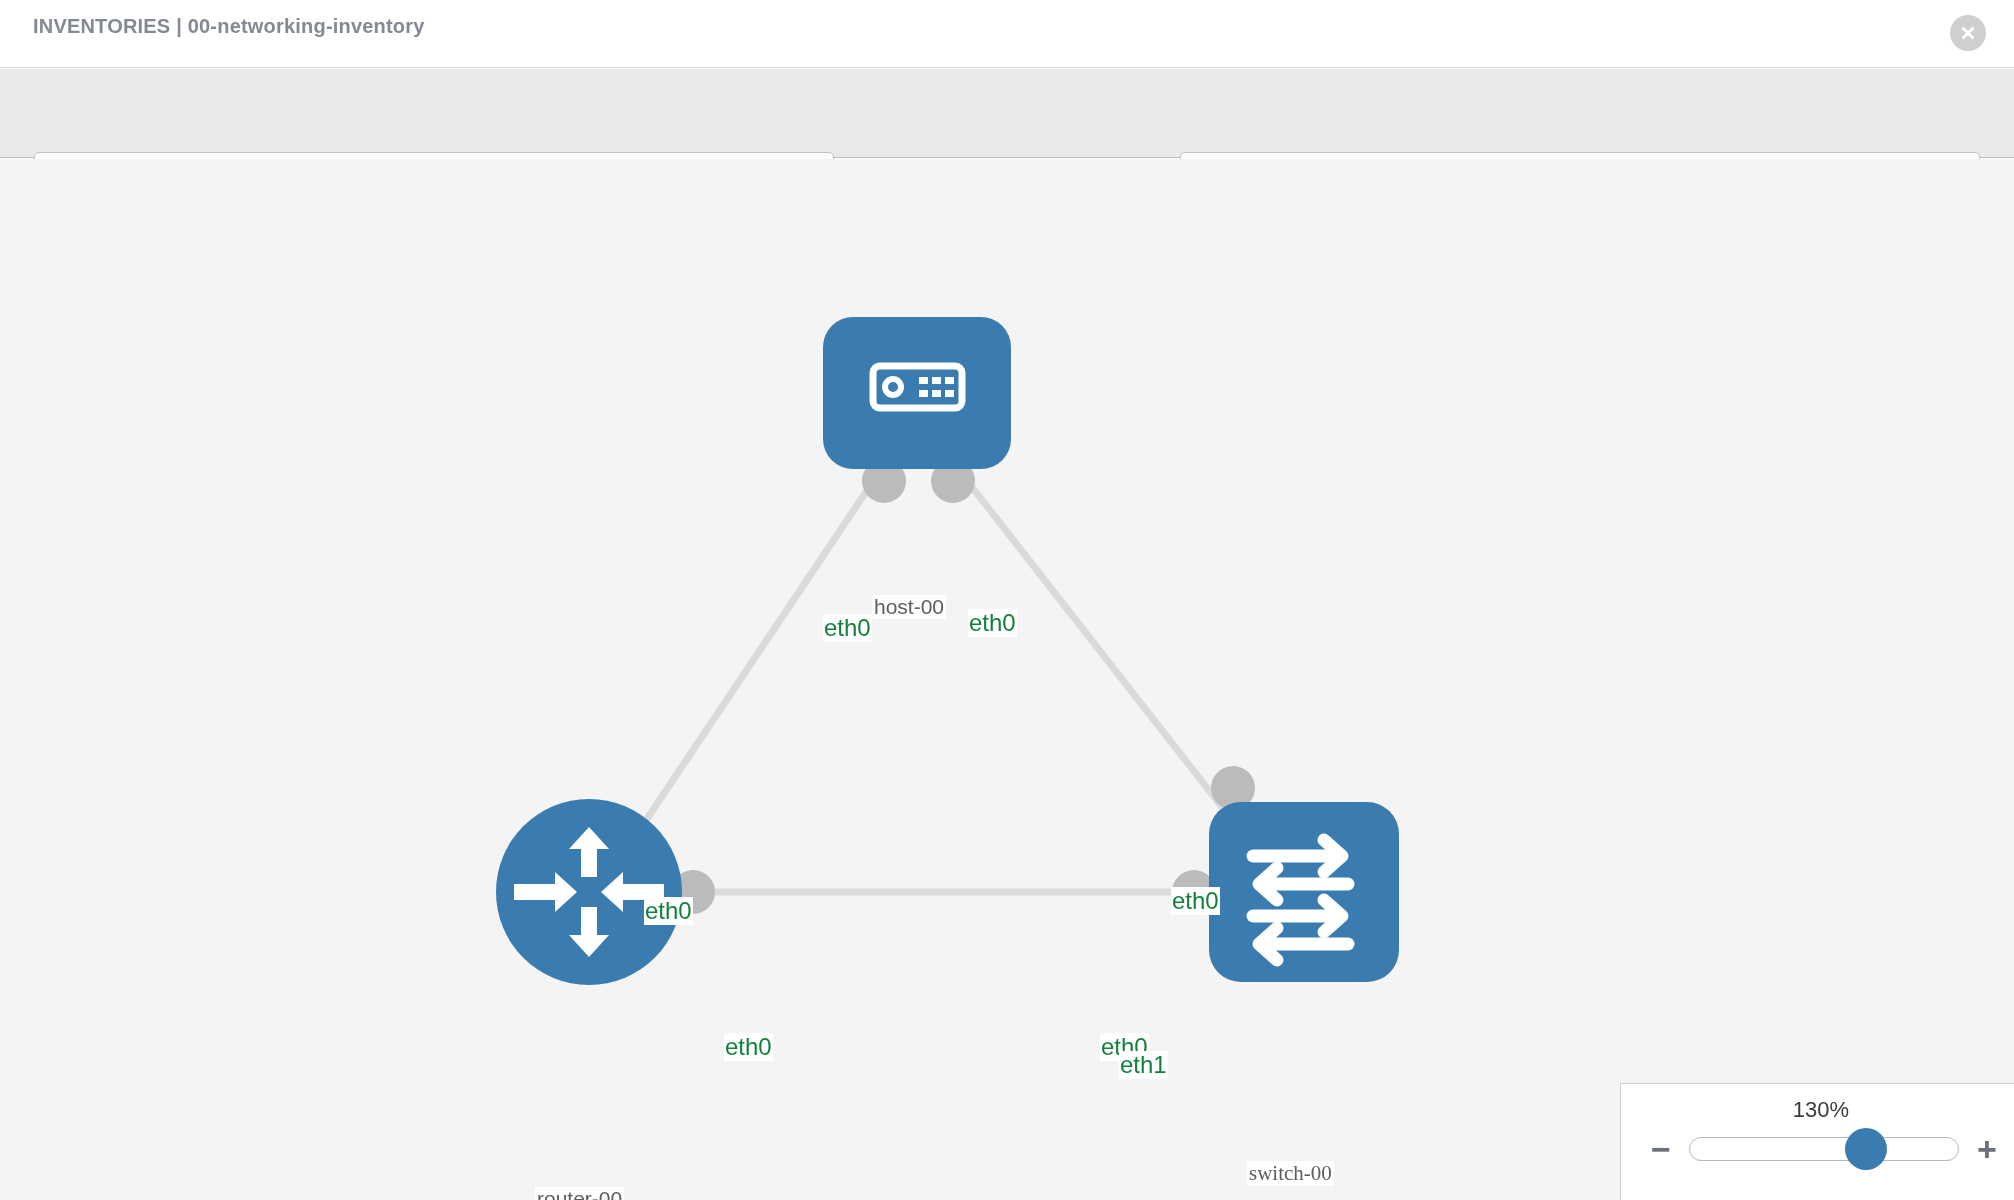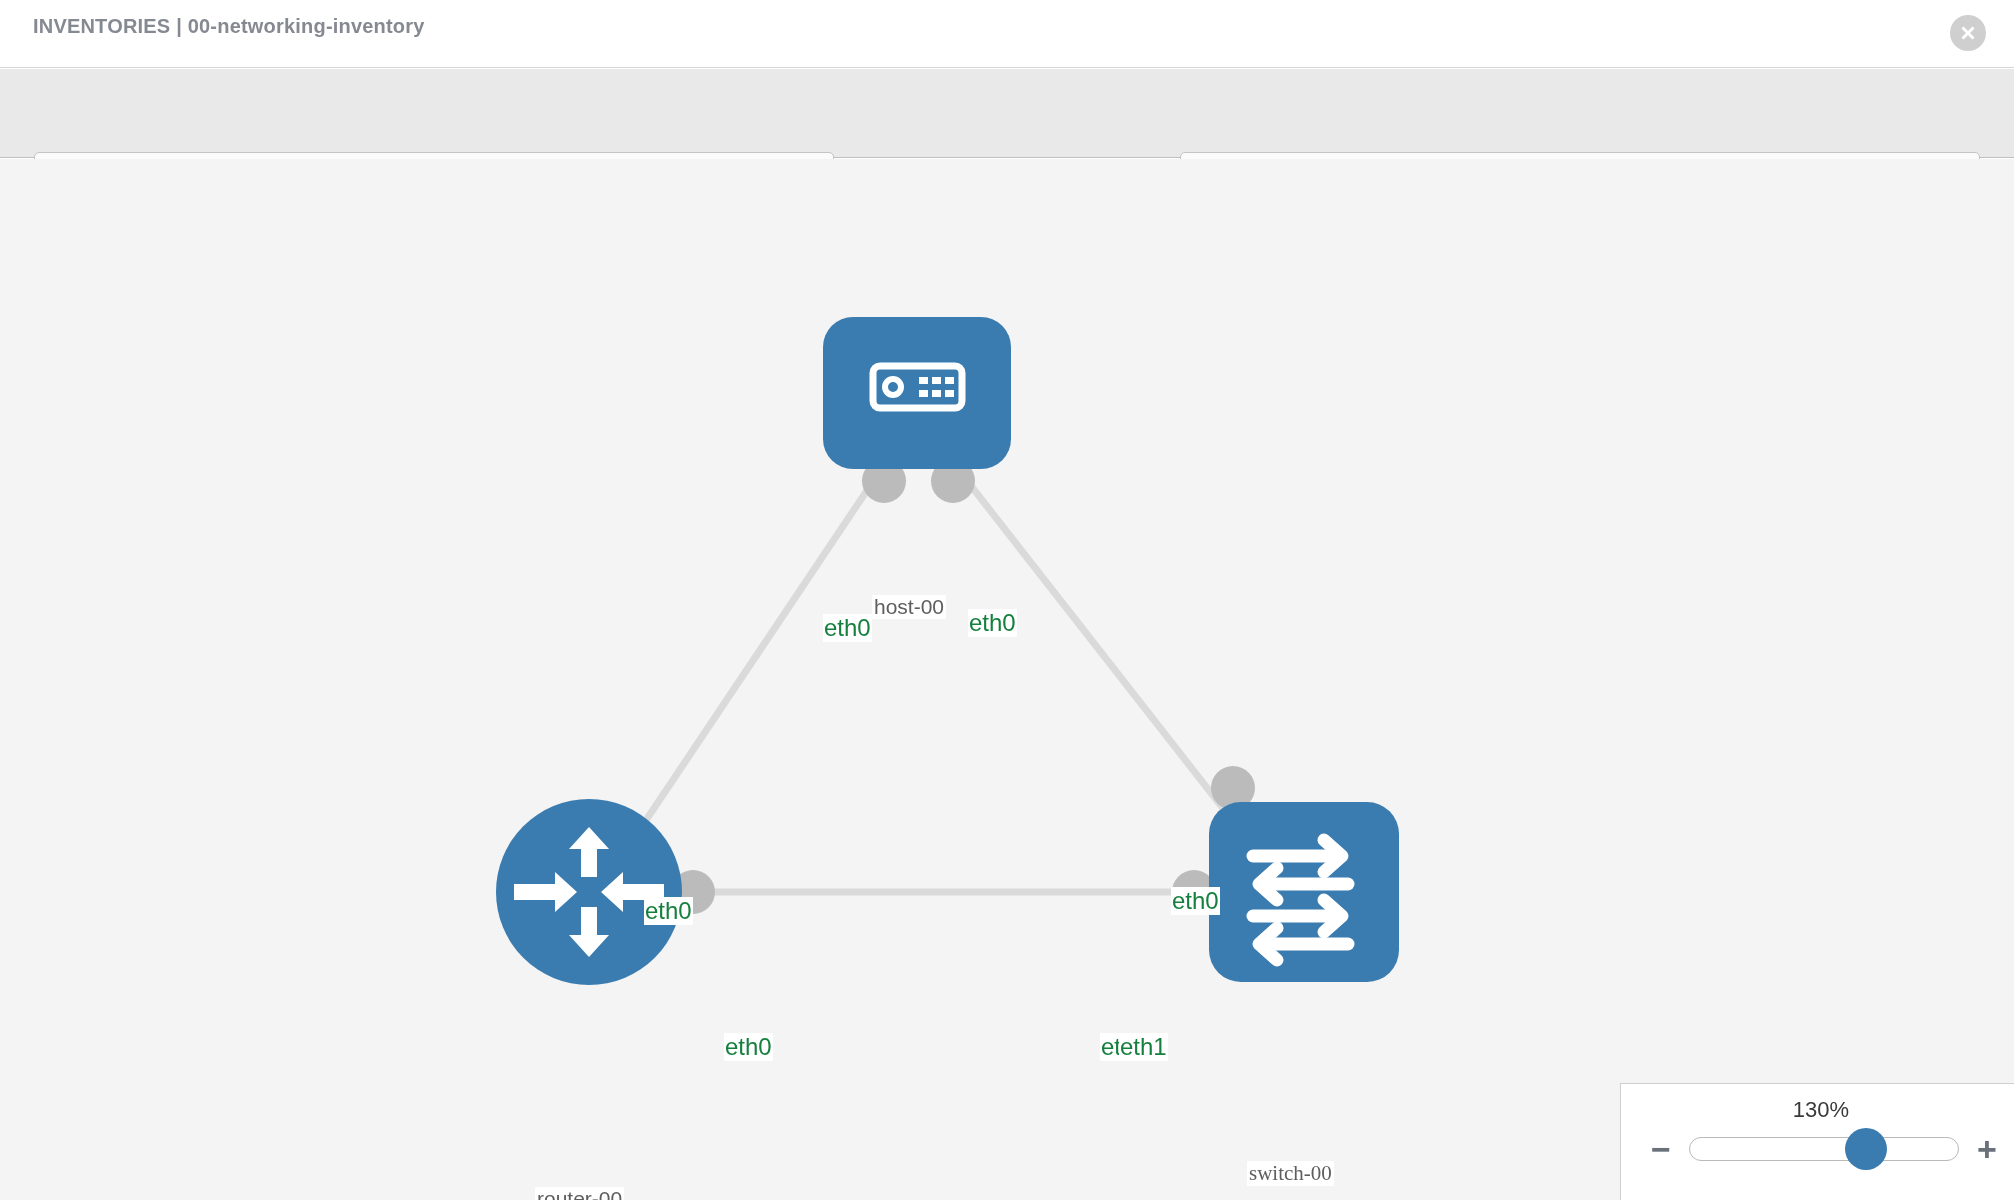--- a/index.html
+++ b/index.html
@@ -255,21 +255,21 @@
         </g>
       </g>
     </svg>
 
     <span class="iface-label" style="left:823px; top:455px;">eth0</span>
     <span class="iface-label" style="left:968px; top:450px;">eth0</span>
     <span class="iface-label" style="left:644px; top:738px;">eth0</span>
     <span class="iface-label" style="left:1171px; top:728px;">eth0</span>
     <span class="iface-label" style="left:724px; top:874px;">eth0</span>
     <span class="iface-label" style="left:1100px; top:874px;">eth0</span>
-    <span class="iface-label" style="left:1119px; top:874px;">eth1</span>
+    <span class="iface-label" style="left:1119px; top:892px;">eth1</span>
 
     <span class="node-label" style="left:872px; top:436px;">host-00</span>
     <span class="node-label" style="left:527px; top:1028px;margin-left:8px;">router-00</span>
     <span class="node-label" style="left:1247px; top:1002px;font-family:Liberation Serif, serif;">switch-00</span>
 
     <div class="zoom-panel" style="left:1620px; top:924px;">
       <div class="zoom-value">130%</div>
       <div class="zoom-minus">−</div>
       <div class="zoom-track"></div>
       <div class="zoom-handle"></div>

